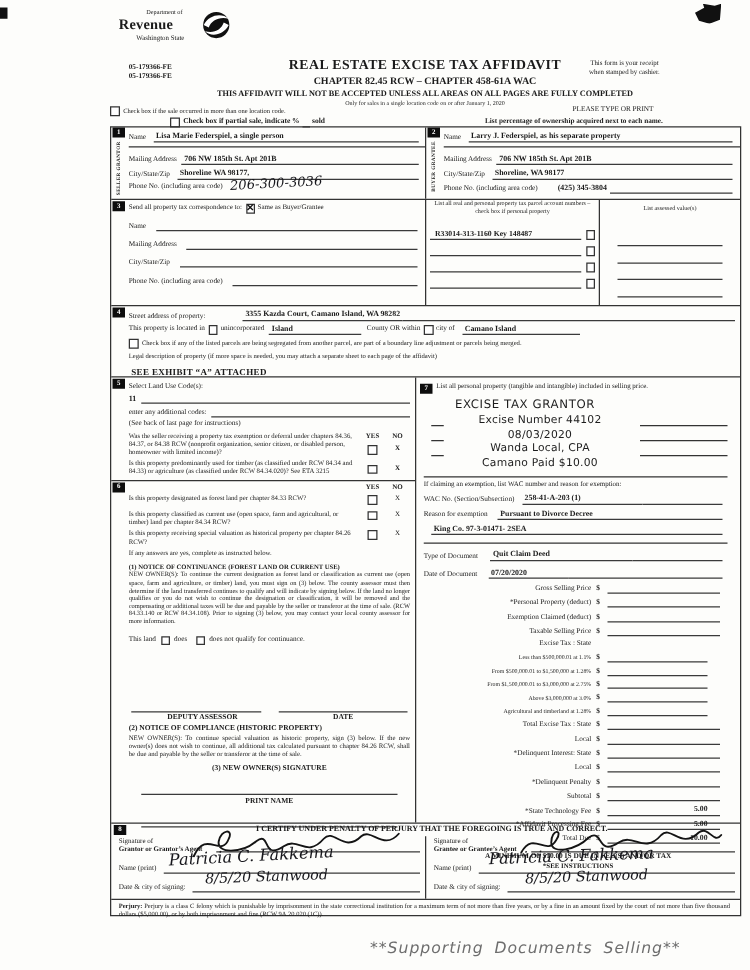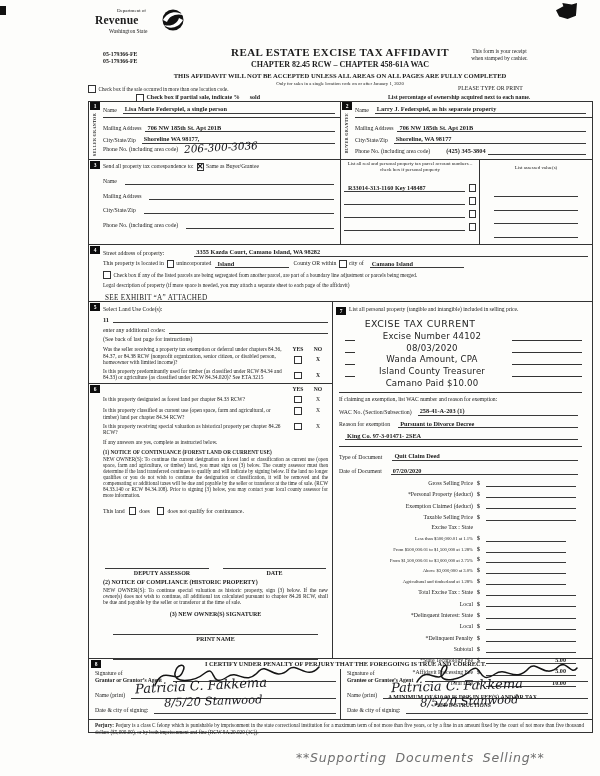--- a/index.html
+++ b/index.html
@@ -286,21 +286,21 @@
         <span class="lbl" style="margin-left:2px;">city of</span>
         <span class="val" style="margin-left:6px;width:90px;">Camano Island</span>
       </div>
       <div class="prow" style="align-items:center;">
         <span class="cb"></span>
         <span style="font-size:5.3px;margin-left:3px;">Check box if any of the listed parcels are being segregated from another parcel, are part of a boundary line adjustment or parcels being merged.</span>
       </div>
       <div class="prow">
         <span style="font-size:5.3px;">Legal description of property (if more space is needed, you may attach a separate sheet to each page of the affidavit)</span>
       </div>
-      <div style="font-weight:normal;font-size:7.2px;margin-top:6px;margin-left:2px;letter-spacing:.3px;">SEE EXHIBIT “A” ATTACHED</div>
+      <div style="font-weight:bold;font-size:7.2px;margin-top:6px;margin-left:2px;letter-spacing:.3px;">SEE EXHIBIT “A” ATTACHED</div>
     </div>
 
     <div class="rowD">
       <div class="colL">
         <div class="sec5">
           <div class="abs numbox" style="left:1px;top:1px;">5</div>
           <div class="lbl" style="margin-top:2px;">Select Land Use Code(s):</div>
           <div style="display:flex;align-items:flex-end;margin-top:2.5px;">
             <span class="b" style="font-size:6.4px;">11</span>
             <span class="fill" style="margin-left:4px;"></span>
@@ -389,40 +389,35 @@
         </div>
       </div>
 
       <div class="colR">
         <div class="sec7head">
           <div class="numbox" style="margin:1px 3px 0 1px;">7</div>
           <div style="font-size:5.6px;flex:1;line-height:1.2;">List all personal property (tangible and intangible) included in selling price.</div>
         </div>
         <div class="stamp">
           <div class="srow">
-              <span class="stxt" style="font-size:9.4px;letter-spacing:.5px;">EXCISE TAX CURRENT</span>
+              <span class="stxt" style="font-size:9.4px;letter-spacing:.5px;">EXCISE TAX GRANTOR</span>
             </div>
           <div class="srow">
               <span class="leader"></span>
               <span class="stxt">Excise Number 44102</span>
               <span class="sline"></span>
             </div>
           <div class="srow">
               <span class="leader"></span>
               <span class="stxt">08/03/2020</span>
               <span class="sline"></span>
             </div>
           <div class="srow">
               <span class="leader"></span>
-              <span class="stxt">Wanda Amount, CPA</span>
-              <span class="sline"></span>
-            </div>
-          <div class="srow">
-              <span class="leader"></span>
-              <span class="stxt">Island County Treasurer</span>
+              <span class="stxt">Wanda Local, CPA</span>
               <span class="sline"></span>
             </div>
           <div class="srow" style="margin-left:12px;">
               <span class="stxt">Camano Paid $10.00</span>
             </div>
         </div>
         <div class="hr"></div>
         <div style="font-size:5.6px;margin:3px 10px 0 6px;">If claiming an exemption, list WAC number and reason for exemption:</div>
         <div class="wacrow">
           <span class="lbl">WAC No. (Section/Subsection)</span>

